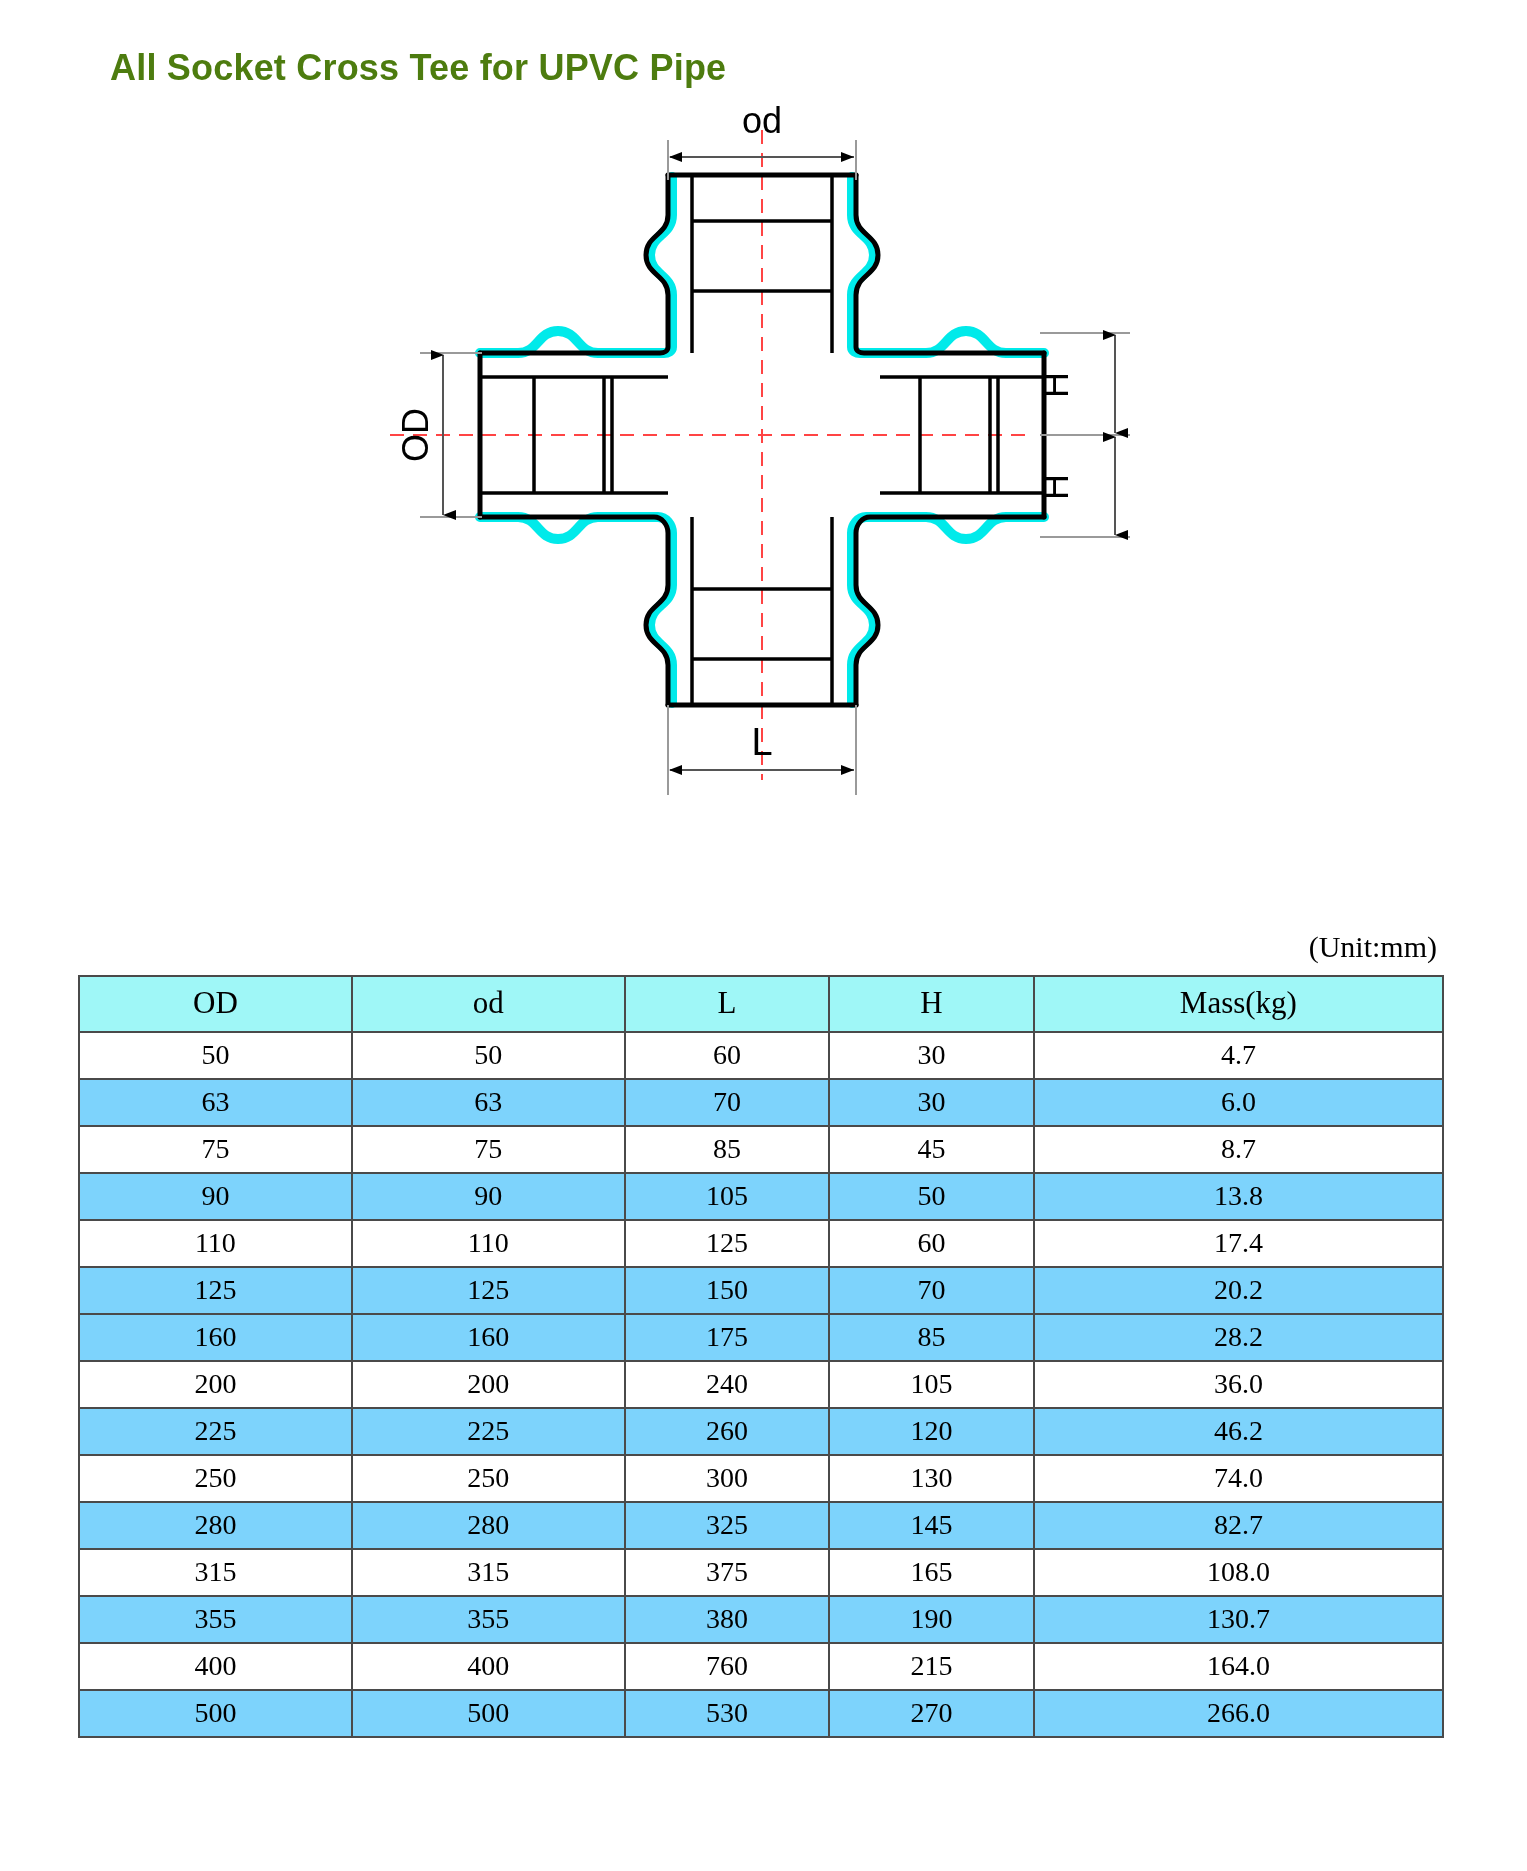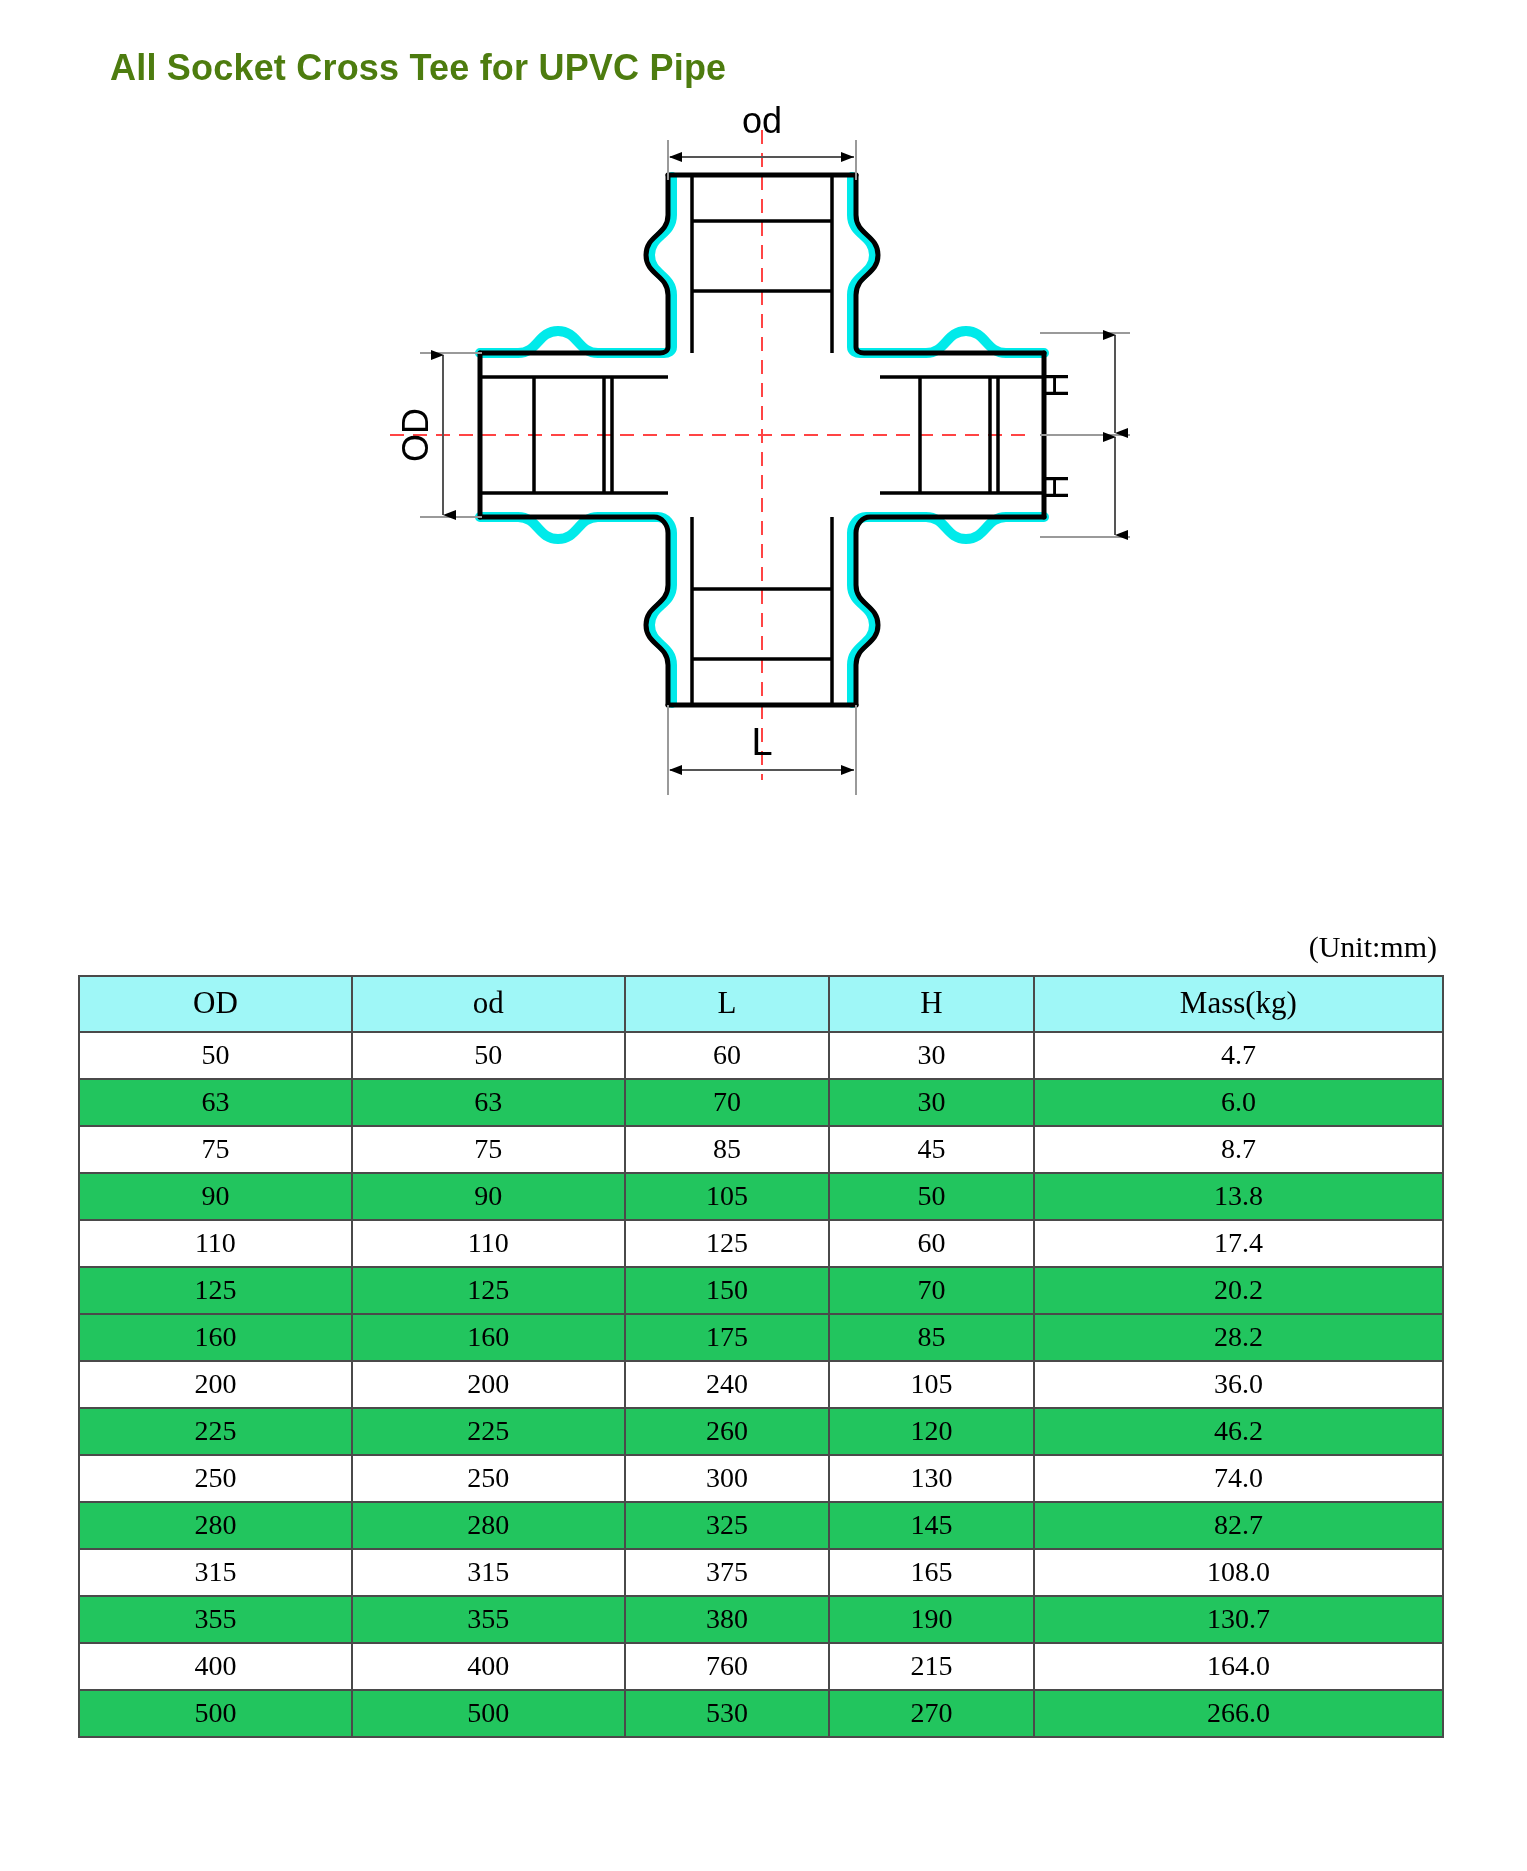--- a/index.html
+++ b/index.html
@@ -84,21 +84,21 @@
     height: 56px;
     padding: 4px 0 6px 0;
   }
   table.spec tbody td {
     font-size: 28px;
     height: 47px;
     padding: 2px 0 4px 0;
     background: #ffffff;
   }
   table.spec tbody tr.alt td {
-    background: #22c55e;
+    background: #7dd3fc;
   }
 </style>
 </head>
 <body>
 
 <div id="page-title">All Socket Cross Tee for UPVC Pipe</div>
 
 <div id="drawing">
   <svg width="1527" height="800" viewBox="0 0 1527 800" xmlns="http://www.w3.org/2000/svg">
 

